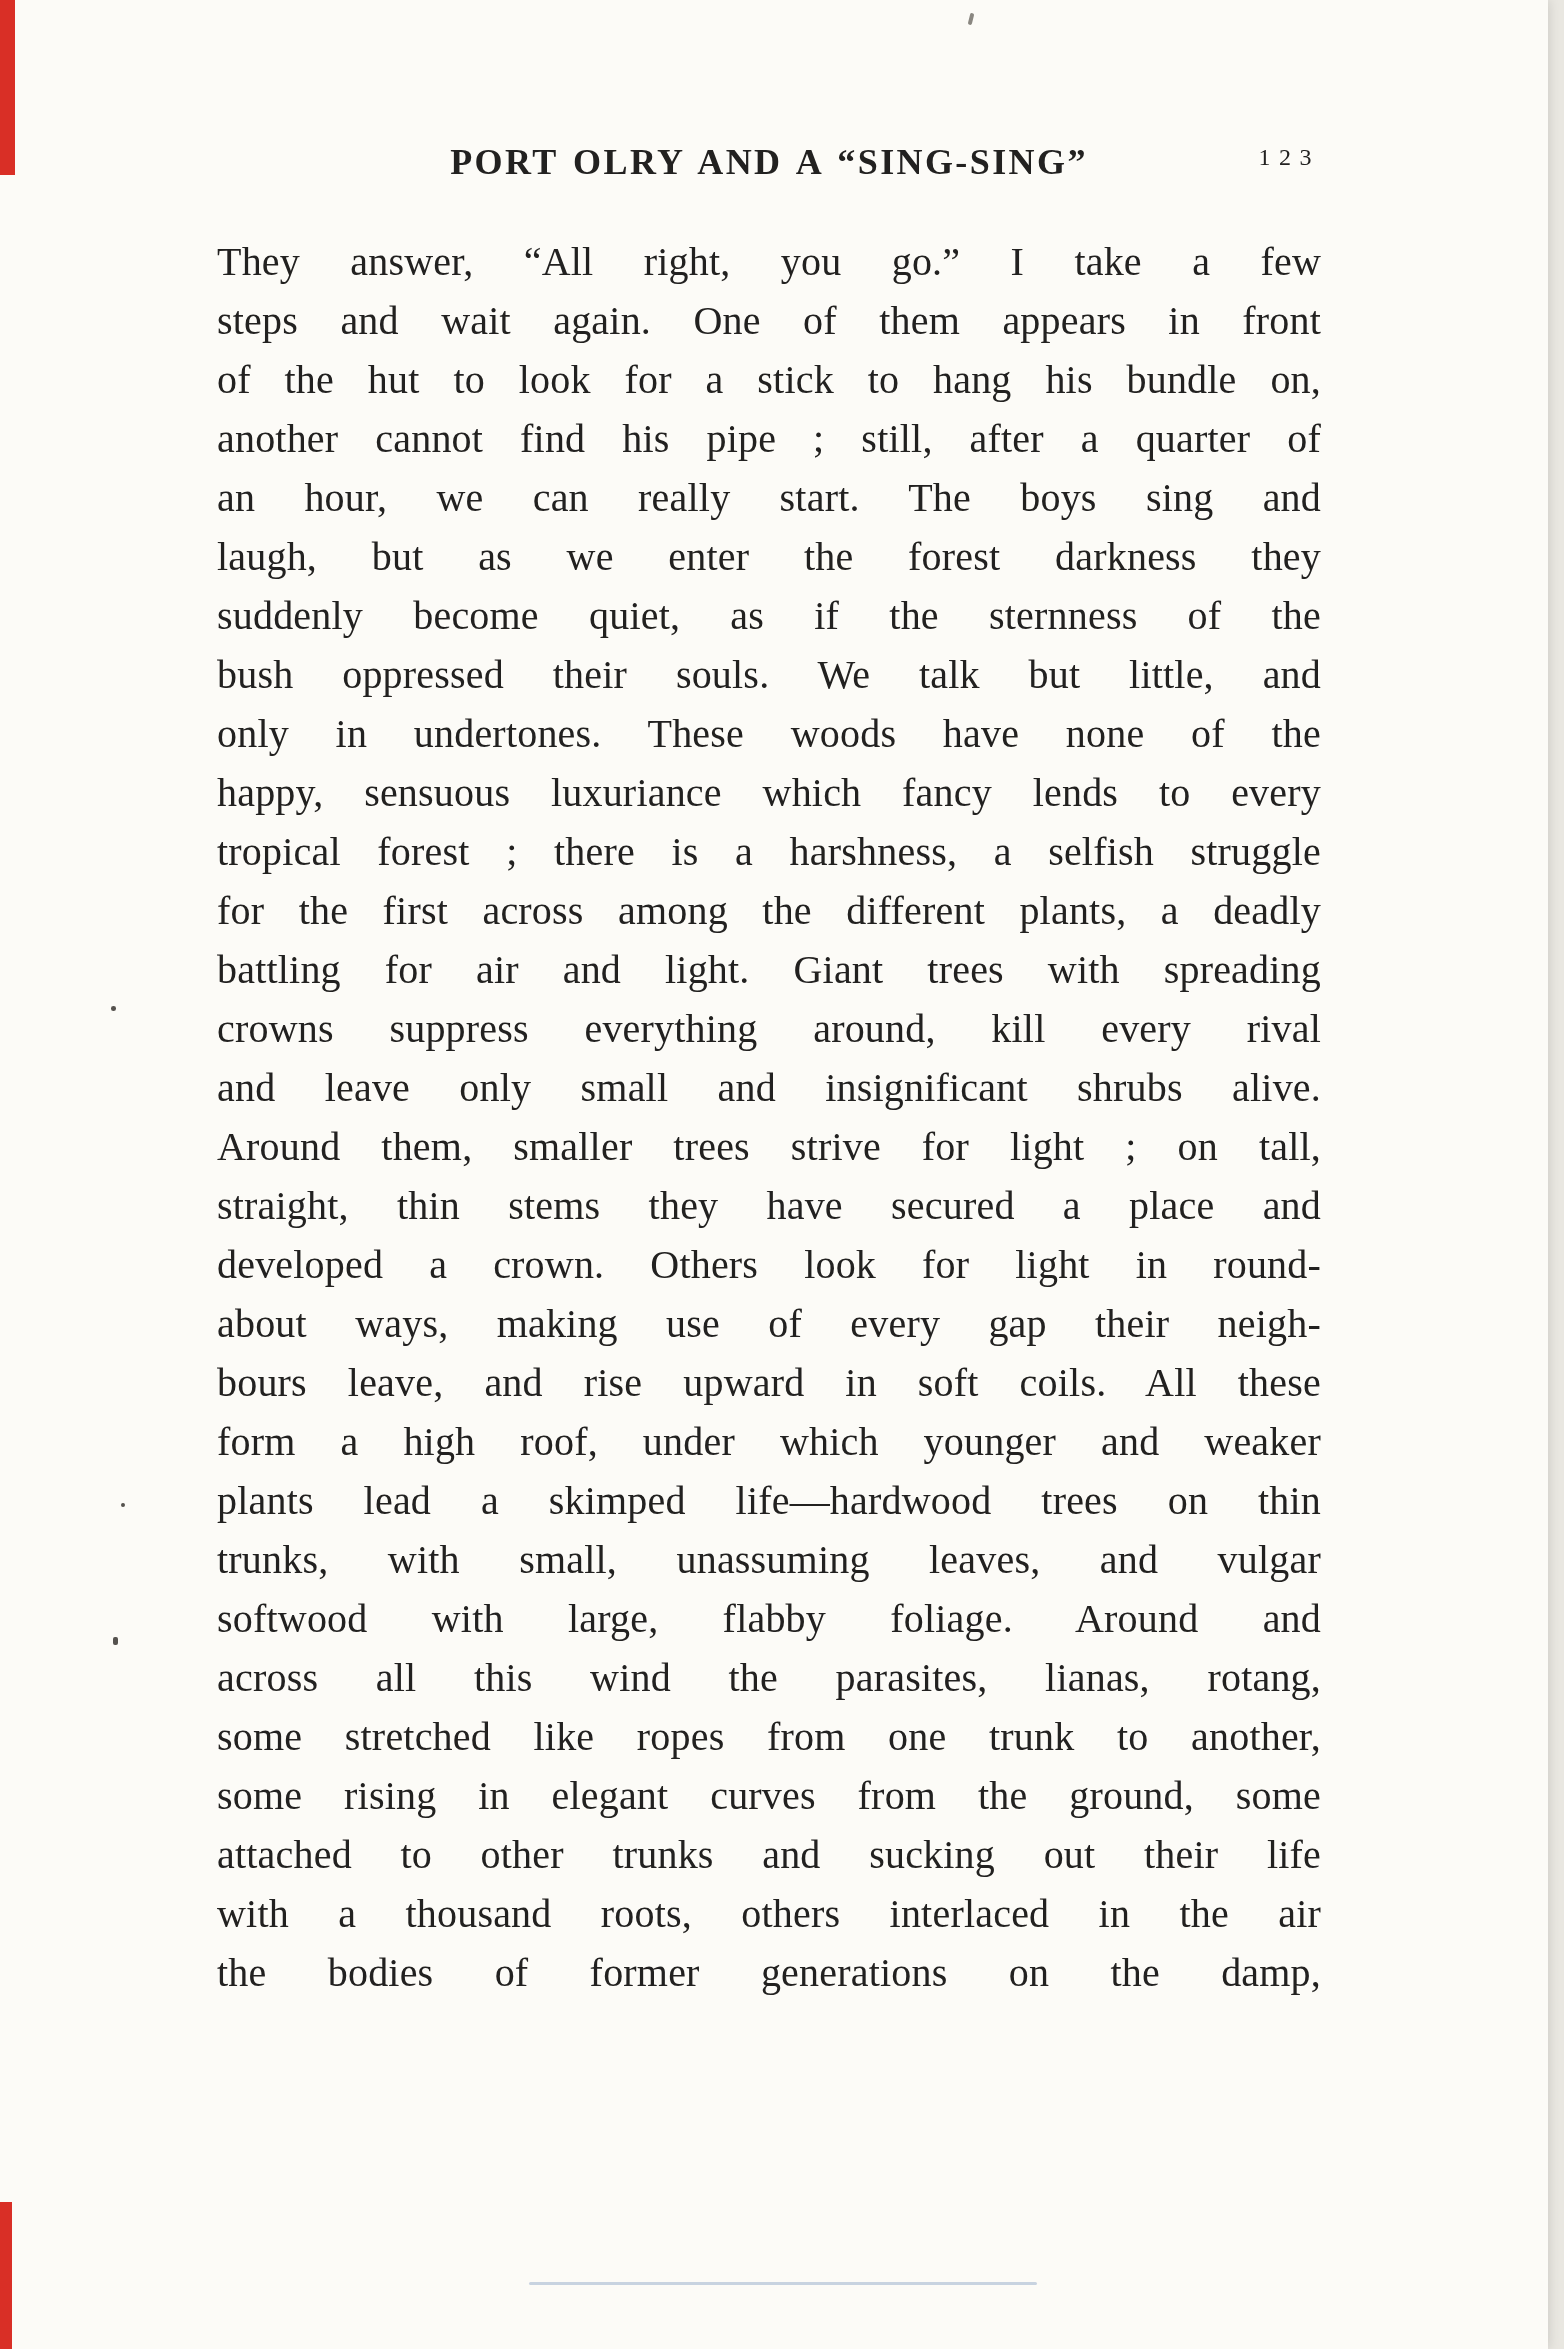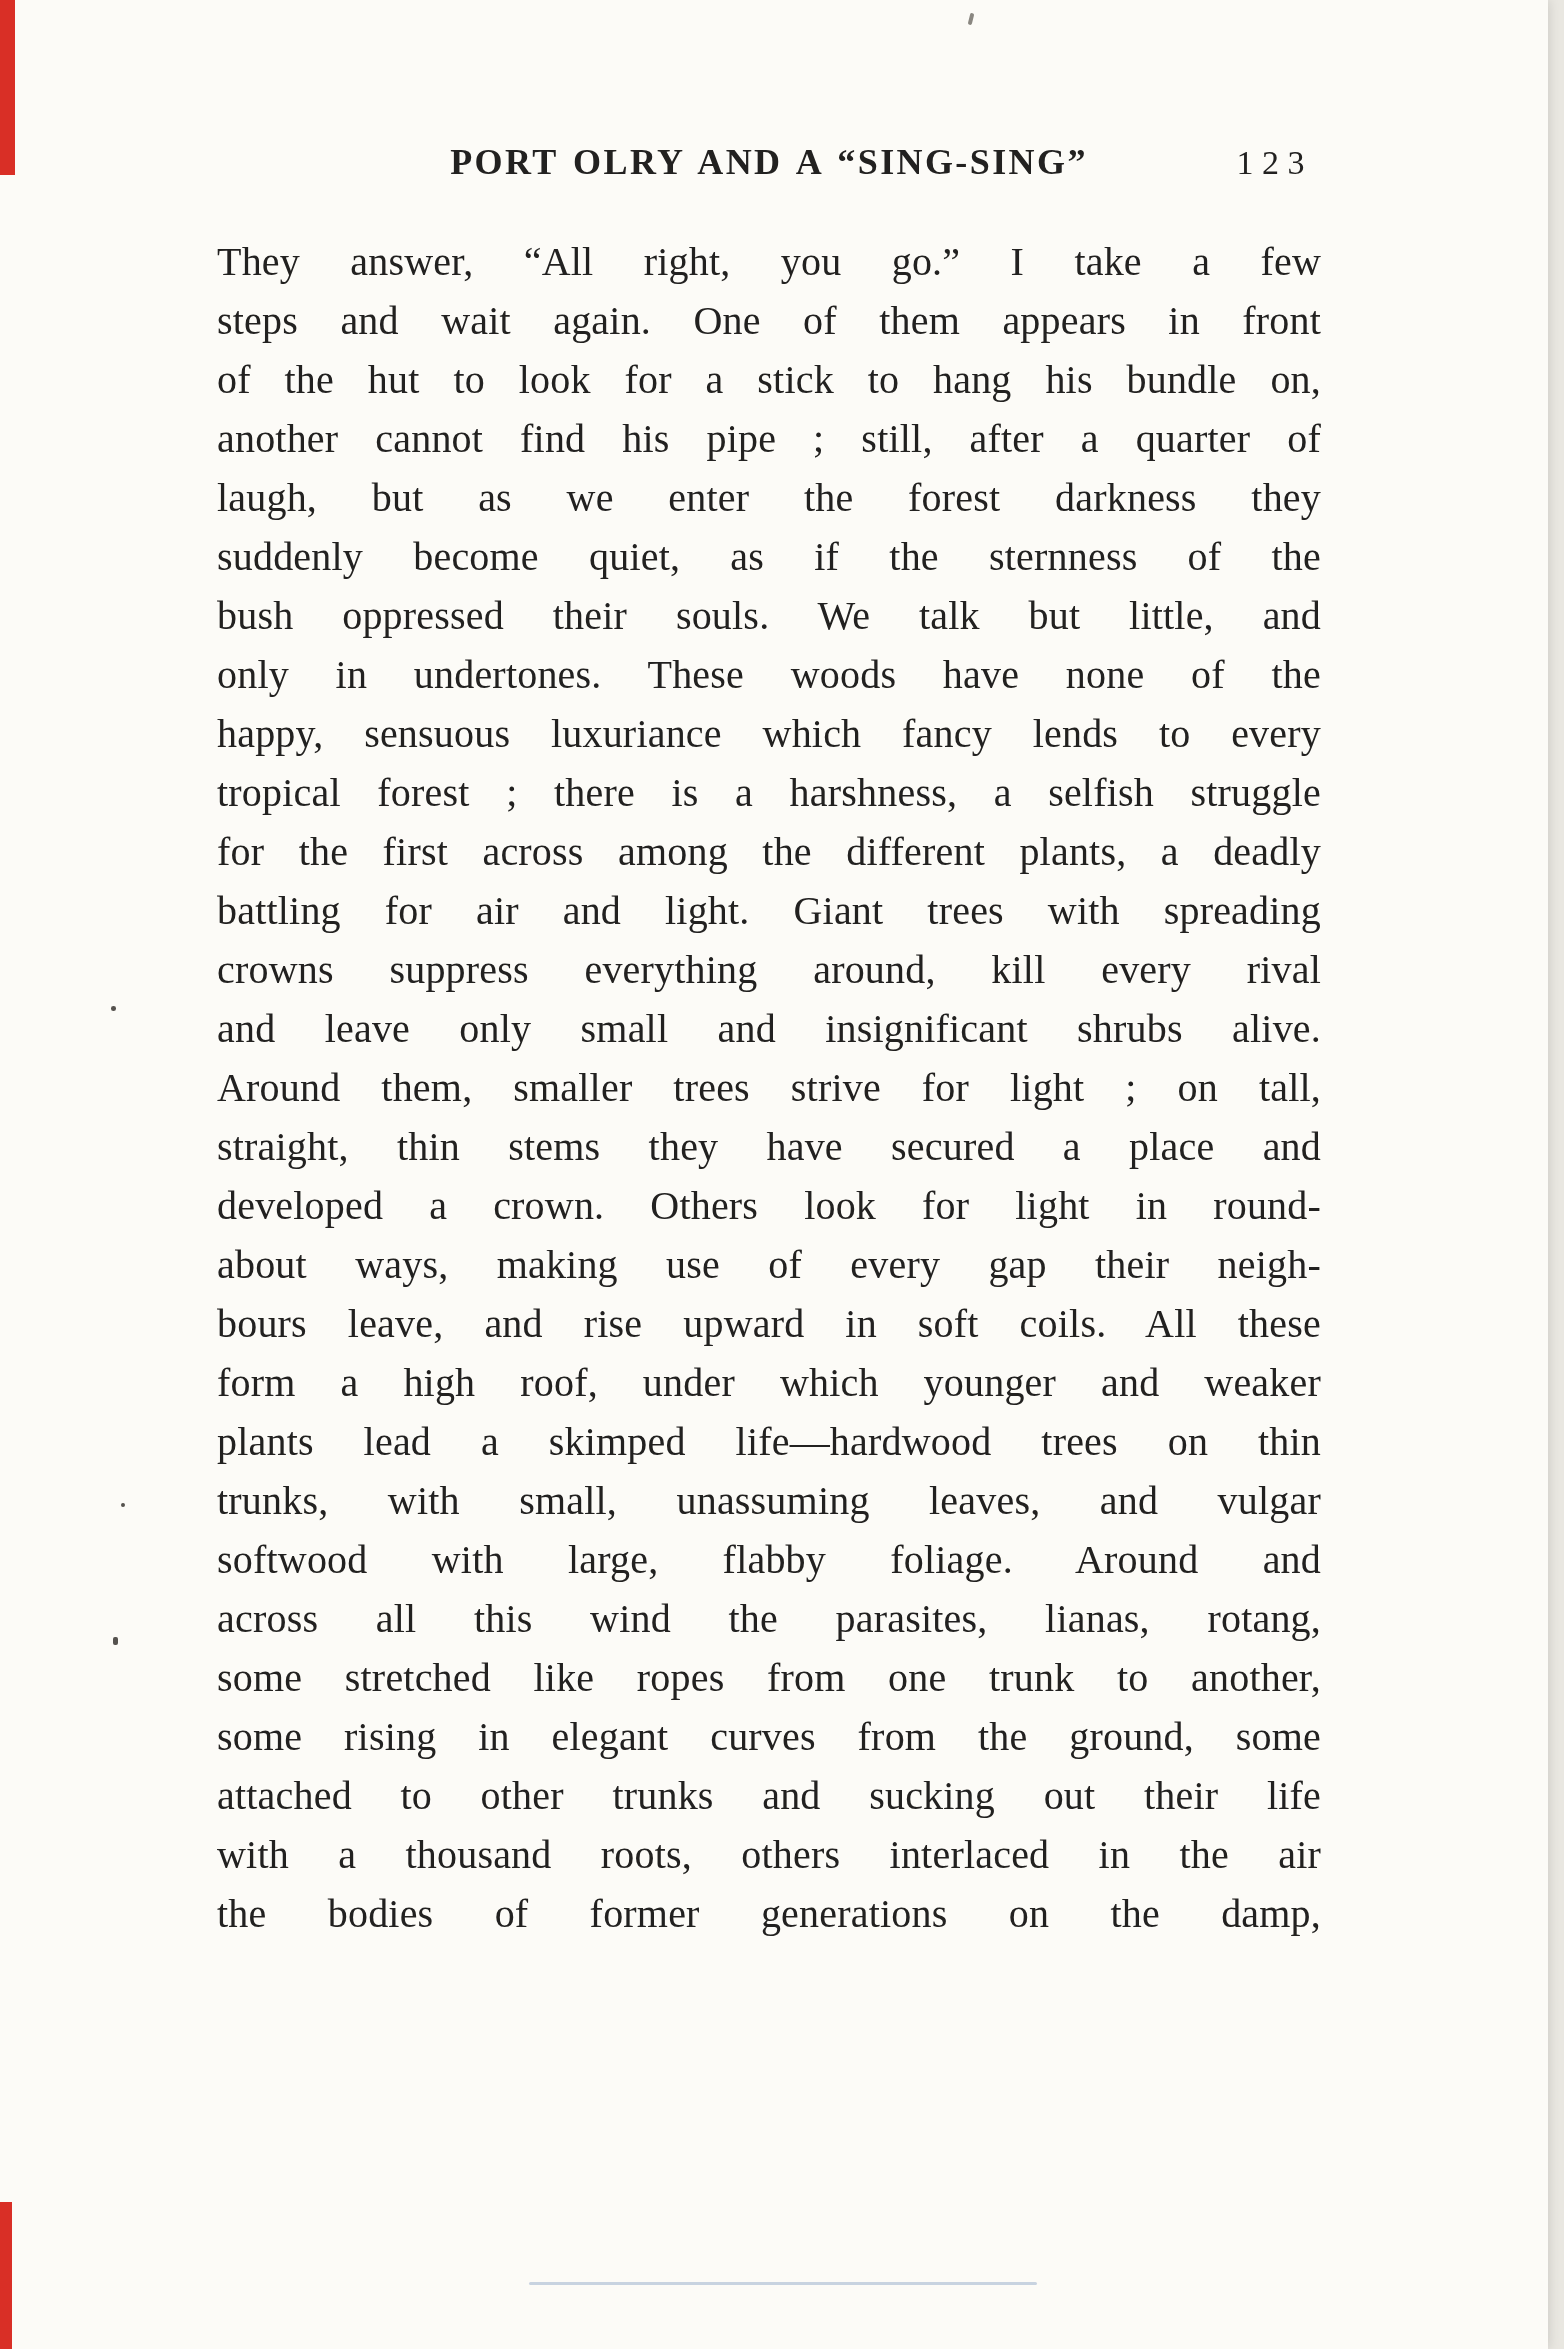--- a/index.html
+++ b/index.html
@@ -34,23 +34,23 @@
     width: 100%;
     text-align: center;
     font-weight: bold;
     font-size: 36px;
     letter-spacing: 2.4px;
     word-spacing: 3.8px;
     white-space: nowrap;
   }
   .page-number {
     position: absolute;
-    right: 8px;
+    right: 1px;
     top: 2.8px;
-    font-size: 34px;
+    font-size: 24px;
     letter-spacing: 8.5px;
   }
   .body-text {
     margin-top: 0;
   }
   .text-line {
     font-size: 40px;
     line-height: 59px;
     height: 59px;
     overflow: hidden;
@@ -108,20 +108,21 @@
     <div class="header">
       <span class="running-title">PORT OLRY AND A “SING-SING”</span>
       <span class="page-number">123</span>
     </div>
 
     <div class="body-text" id="body-text">
         <div class="text-line">They answer, “All right, you go.” I take a few</div>
         <div class="text-line">steps and wait again. One of them appears in front</div>
         <div class="text-line">of the hut to look for a stick to hang his bundle on,</div>
         <div class="text-line">another cannot find his pipe ; still, after a quarter of</div>
+        <div class="text-line">an hour, we can really start. The boys sing and</div>
         <div class="text-line">laugh, but as we enter the forest darkness they</div>
         <div class="text-line">suddenly become quiet, as if the sternness of the</div>
         <div class="text-line">bush oppressed their souls. We talk but little, and</div>
         <div class="text-line">only in undertones. These woods have none of the</div>
         <div class="text-line">happy, sensuous luxuriance which fancy lends to every</div>
         <div class="text-line">tropical forest ; there is a harshness, a selfish struggle</div>
         <div class="text-line">for the first across among the different plants, a deadly</div>
         <div class="text-line">battling for air and light. Giant trees with spreading</div>
         <div class="text-line">crowns suppress everything around, kill every rival</div>
         <div class="text-line">and leave only small and insignificant shrubs alive.</div>

